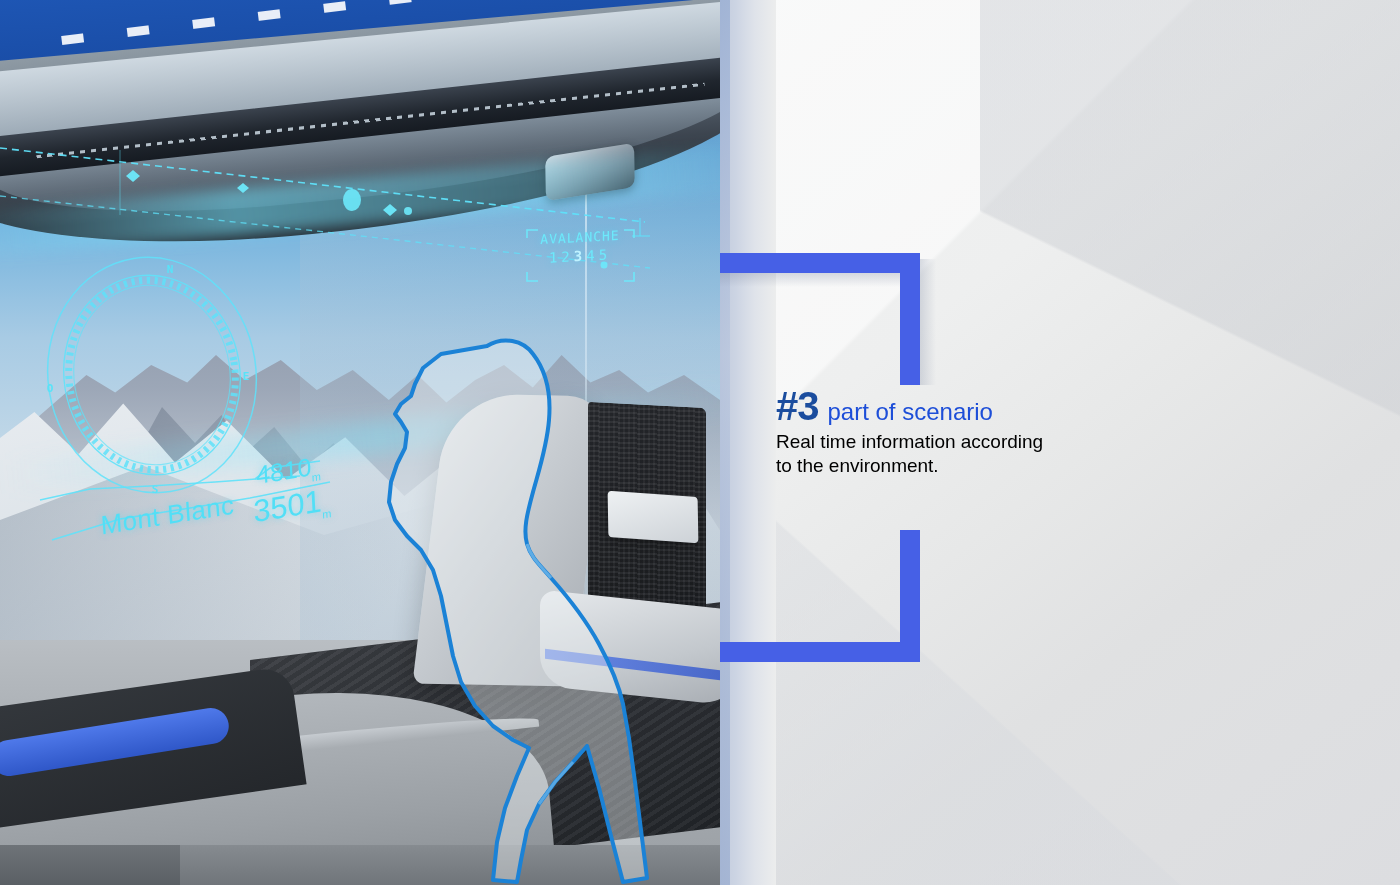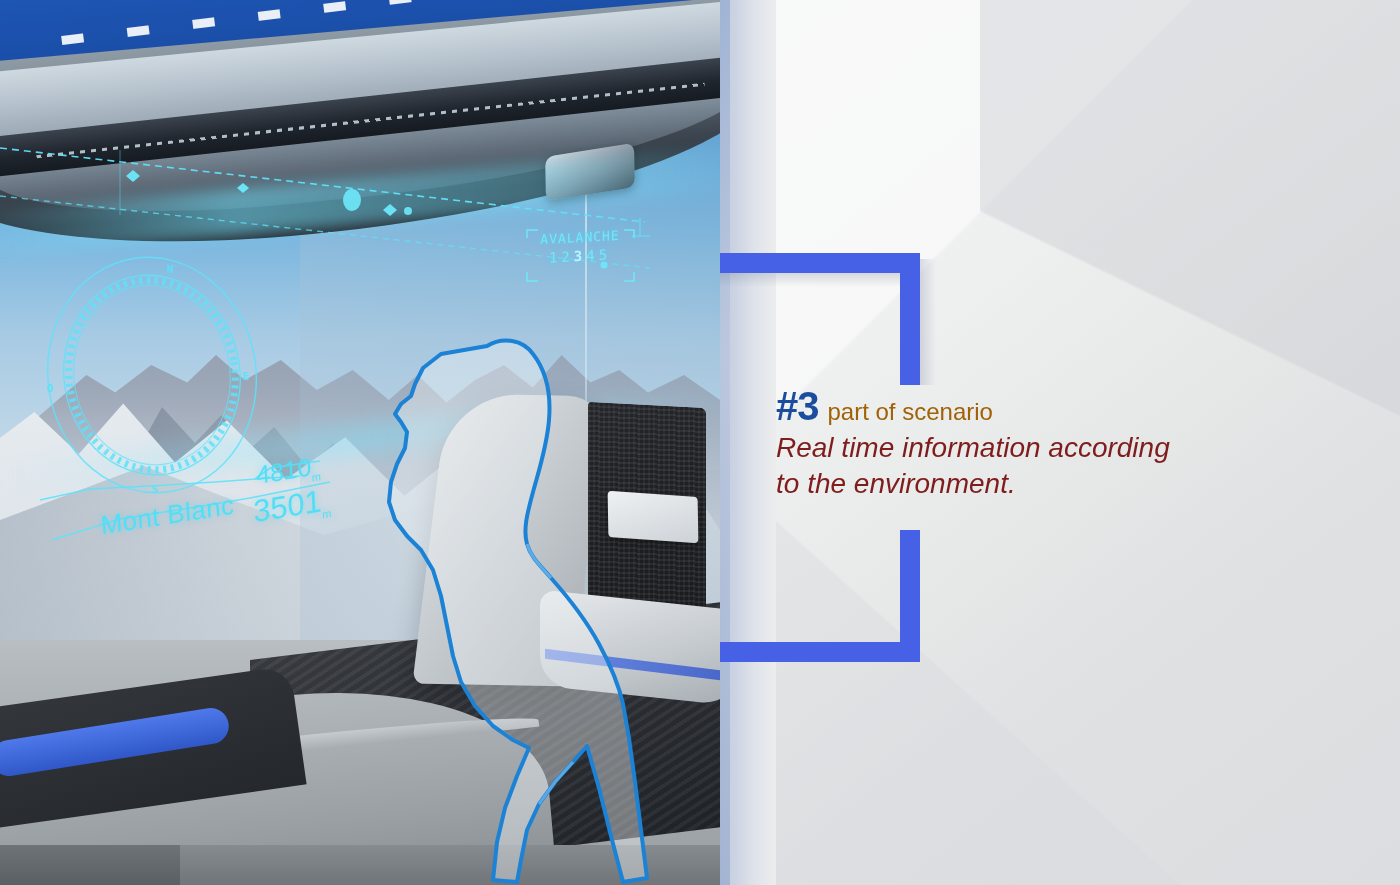--- a/index.html
+++ b/index.html
@@ -334,31 +334,31 @@
     display:flex; align-items:baseline; gap:9px;
     margin-bottom:4px;
   }
   .hash{
     font-family:"Liberation Sans", sans-serif;
     font-weight:bold; font-size:40px; color:#1b4d9e;
     letter-spacing:-1px; line-height:1;
   }
   .pos{
     font-family:"Liberation Sans", sans-serif;
-    font-size:24px; color:#a16207; line-height:1;
+    font-size:24px; color:#1d4ed8; line-height:1;
   }
   .headline{
     font-family:"Liberation Sans", sans-serif;
     font-weight:bold; font-size:25px; color:#19191b;
     letter-spacing:.1px; line-height:1.18; margin-bottom:2px;
   }
   .headline .dot{ font-weight:bold; }
   .body{
     font-family:"Liberation Sans", sans-serif;
-    font-size:28px; color:#7f1d1d; line-height:1.28;font-style:italic;
+    font-size:19px; color:#000000; line-height:1.28;
   }
 </style>
 </head>
 <body>
 
 <div class="stage">
 
   <div class="render">
 
     <div class="sky"></div>

